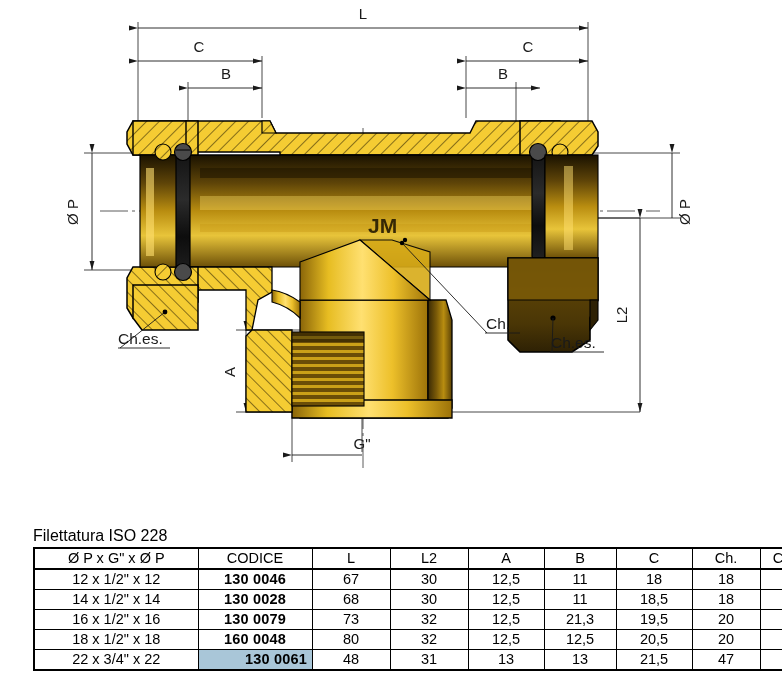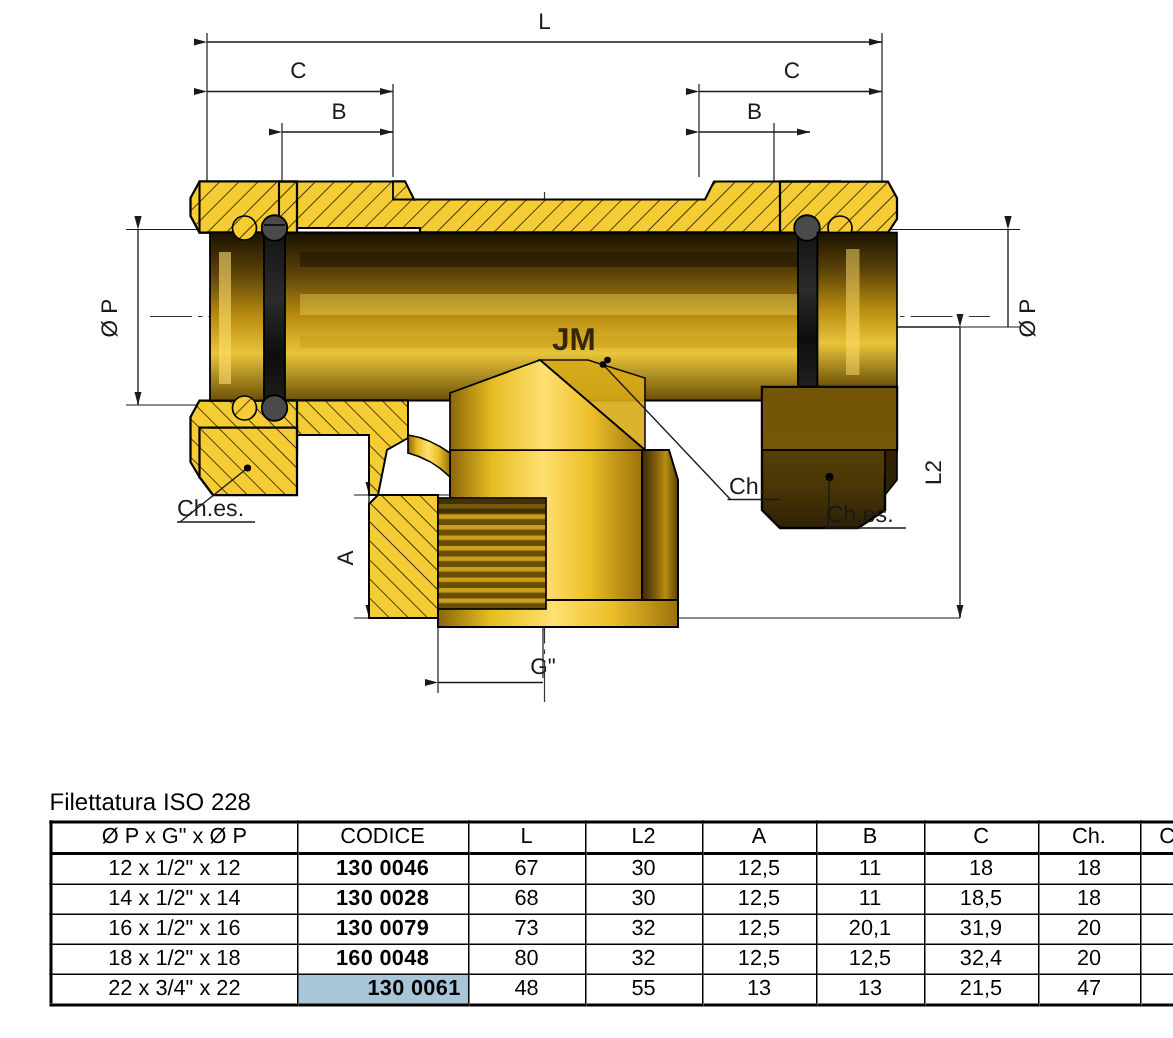--- a/index.html
+++ b/index.html
@@ -342,41 +342,41 @@
         <td>18,5</td>
         <td>18</td>
         <td>26</td>
       </tr>
       <tr>
         <td>16 x 1/2" x 16</td>
         <td class="code">130 0079</td>
         <td>73</td>
         <td>32</td>
         <td>12,5</td>
-        <td>20,1</td>
-        <td>31,9</td>
+        <td>21,3</td>
+        <td>19,5</td>
         <td>20</td>
         <td>28</td>
       </tr>
       <tr>
         <td>18 x 1/2" x 18</td>
         <td class="code">160 0048</td>
         <td>80</td>
         <td>32</td>
         <td>12,5</td>
         <td>12,5</td>
-        <td>32,4</td>
+        <td>20,5</td>
         <td>20</td>
         <td>30</td>
       </tr>
       <tr>
         <td>22 x 3/4" x 22</td>
         <td class="code hl">130 0061</td>
         <td>48</td>
-        <td>55</td>
+        <td>31</td>
         <td>13</td>
         <td>13</td>
         <td>21,5</td>
         <td>47</td>
         <td>37</td>
       </tr>
     </tbody>
   </table>
 </div>
 

